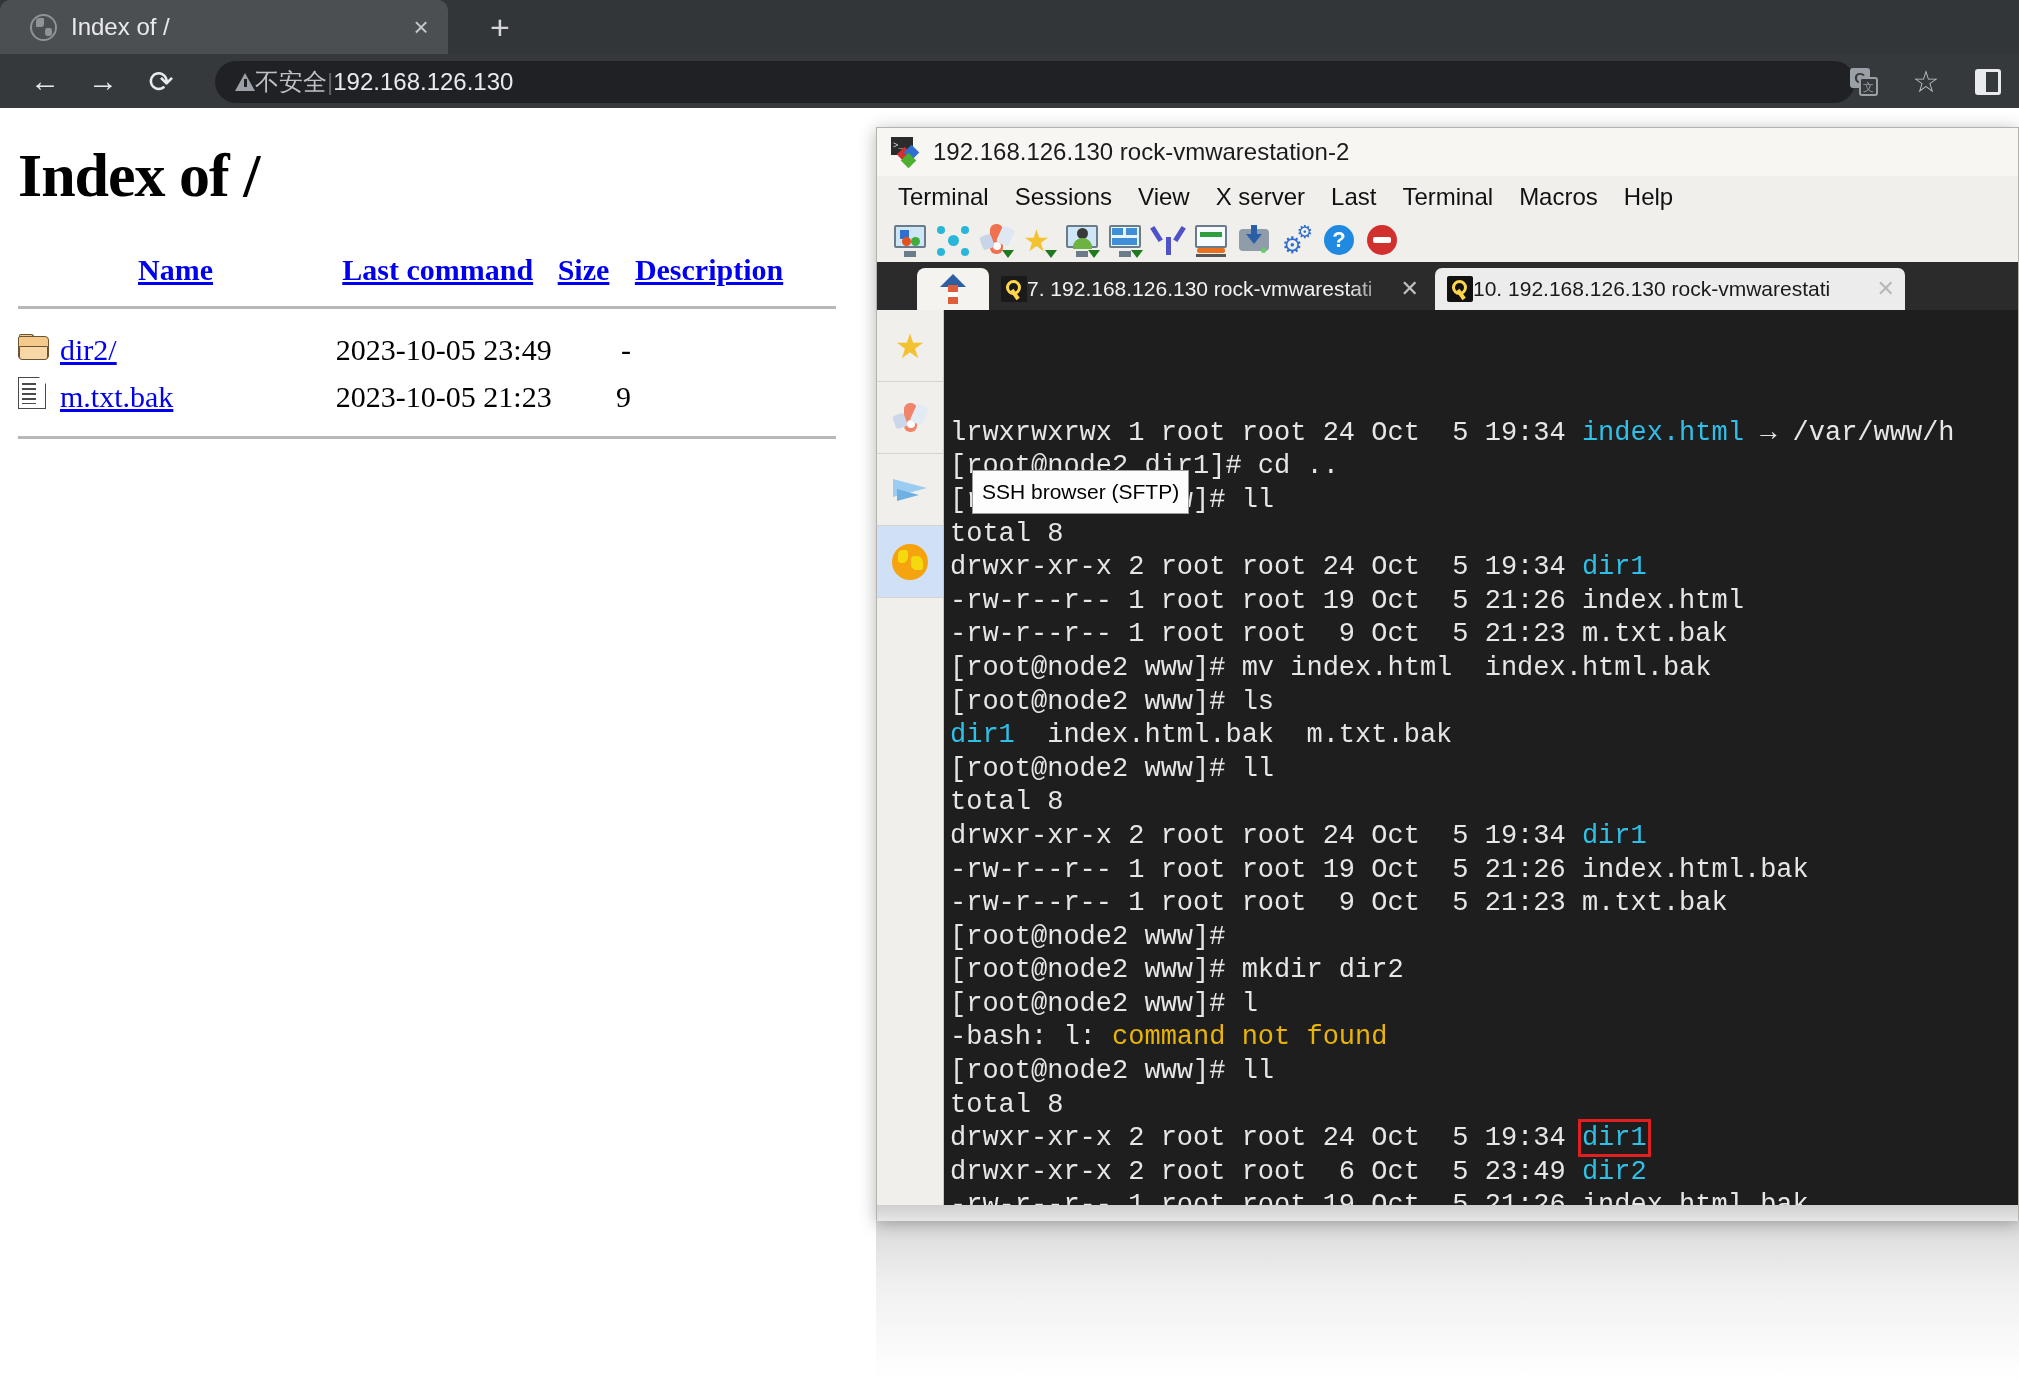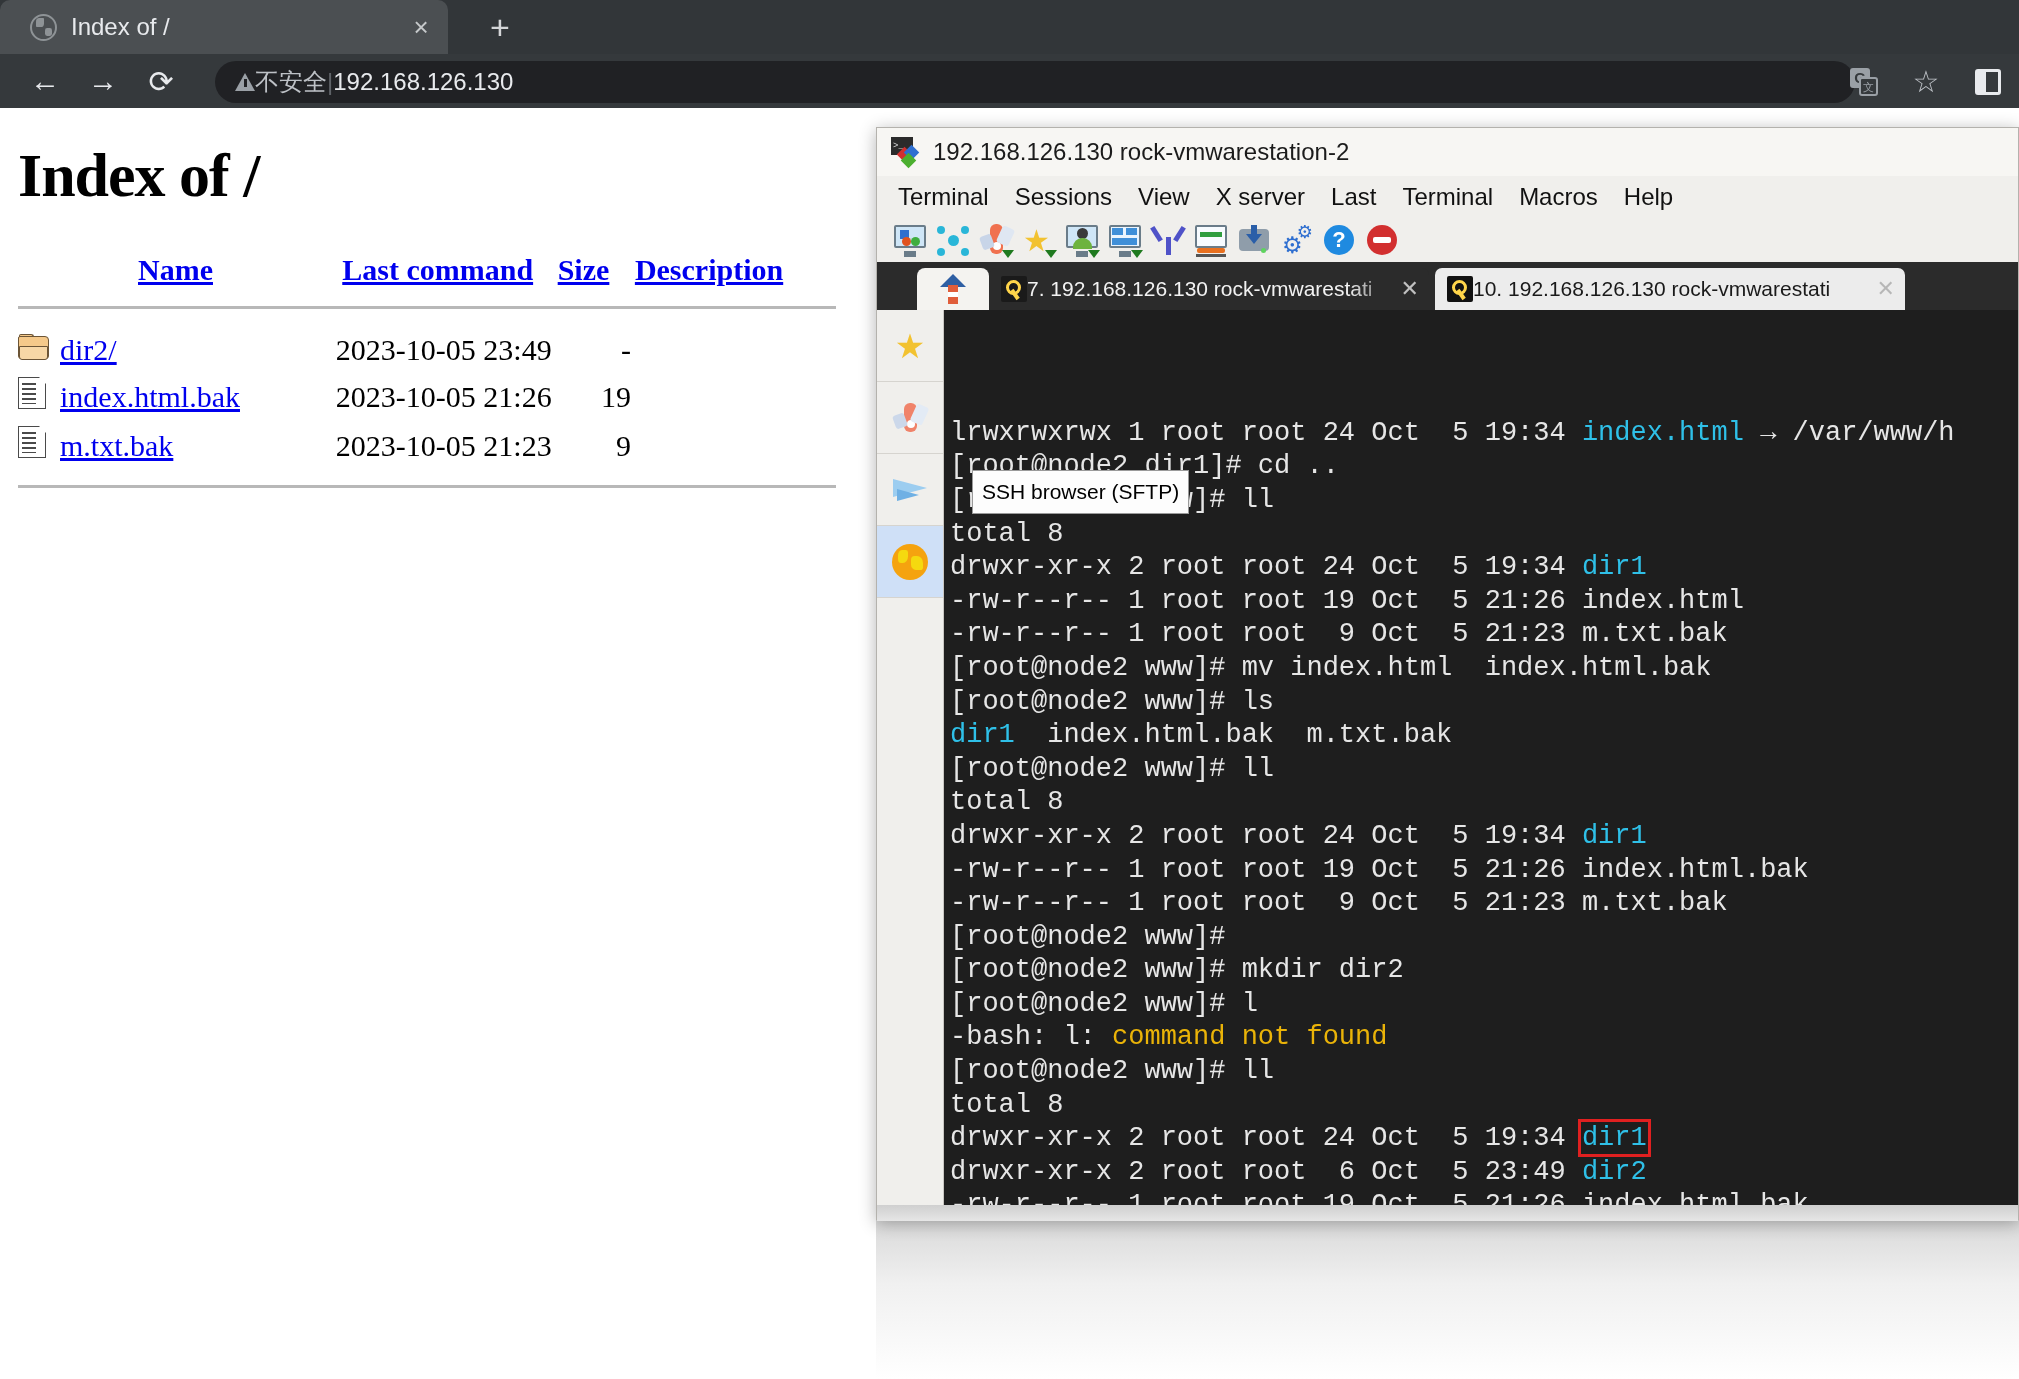--- a/index.html
+++ b/index.html
@@ -351,29 +351,20 @@
               <span class="ic-folder">
                 <span class="tab"></span><span class="back"></span><span class="front"></span>
               </span>
             </td>
             <td class="col-name"><a href="#">dir2/</a></td>
             <td class="col-lm">2023-10-05 23:49</td>
             <td class="col-size">-</td>
             <td class="col-desc"></td>
           </tr>
 
-          <tr>
-            <td class="col-icon">
-              <span class="ic-doc"><span class="lines"></span></span>
-            </td>
-            <td class="col-name"><a href="#">index.html.bak</a></td>
-            <td class="col-lm">2023-10-05 21:26</td>
-            <td class="col-size">19</td>
-            <td class="col-desc"></td>
-          </tr>
 
           <tr>
             <td class="col-icon">
               <span class="ic-doc"><span class="lines"></span></span>
             </td>
             <td class="col-name"><a href="#">m.txt.bak</a></td>
             <td class="col-lm">2023-10-05 21:23</td>
             <td class="col-size">9</td>
             <td class="col-desc"></td>
           </tr>

